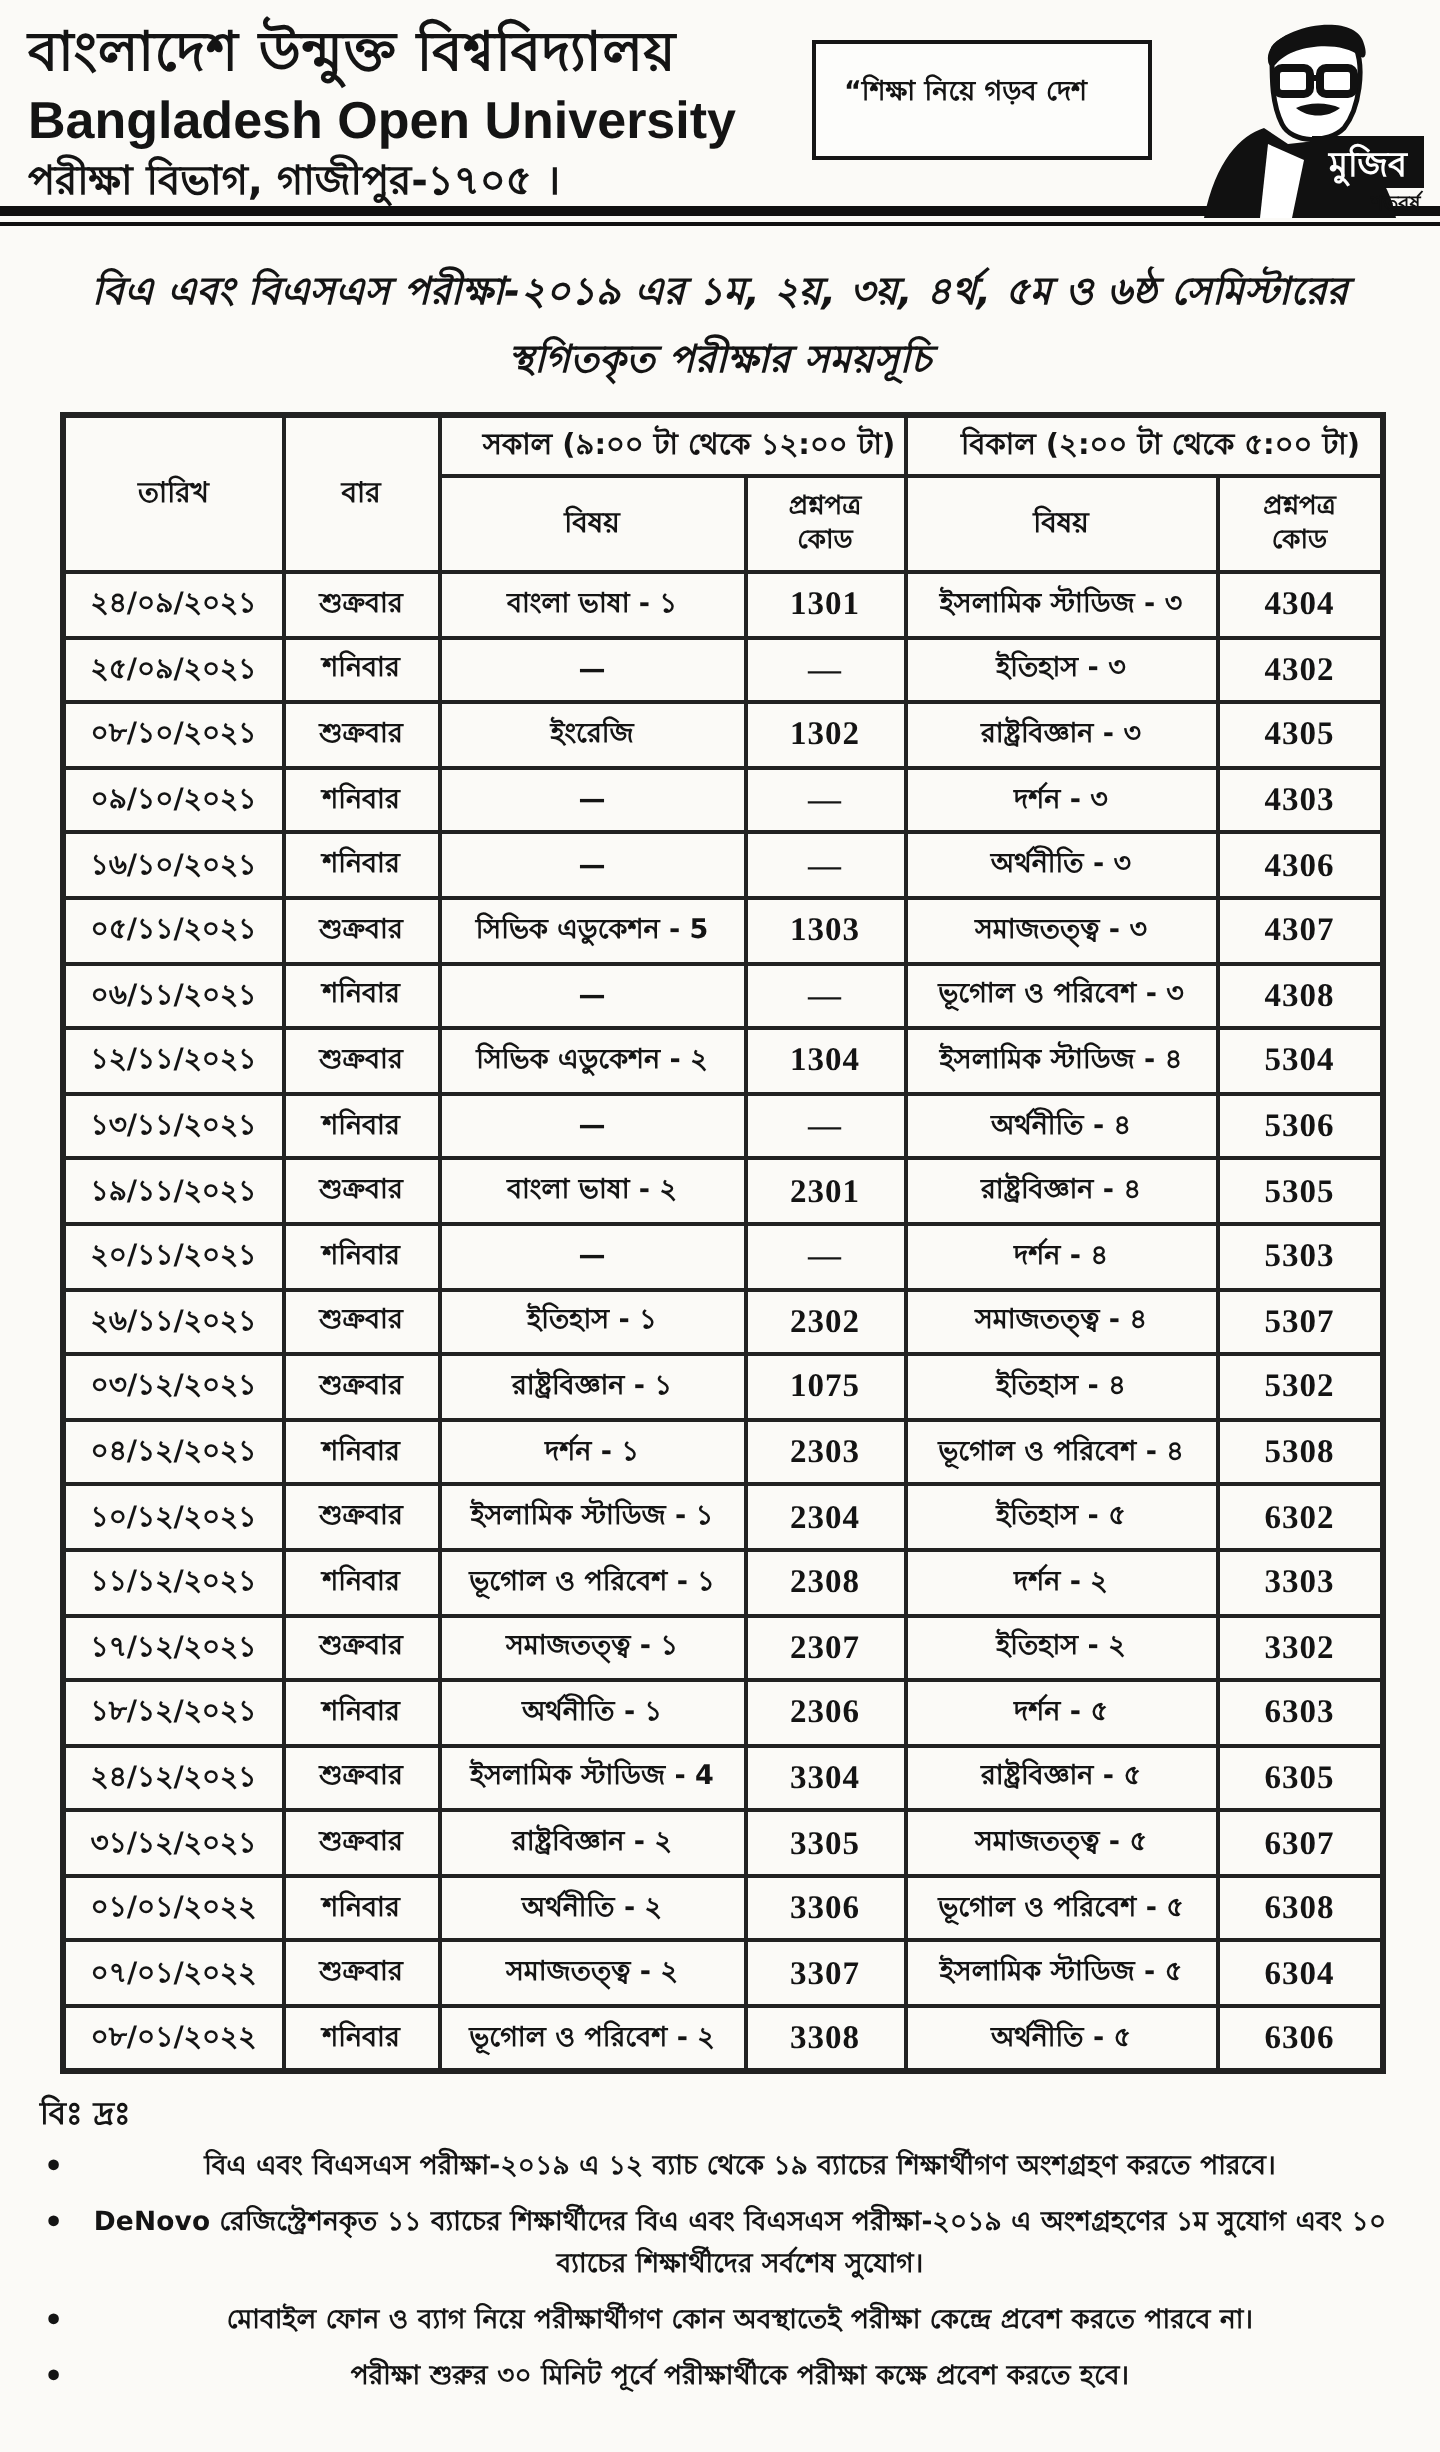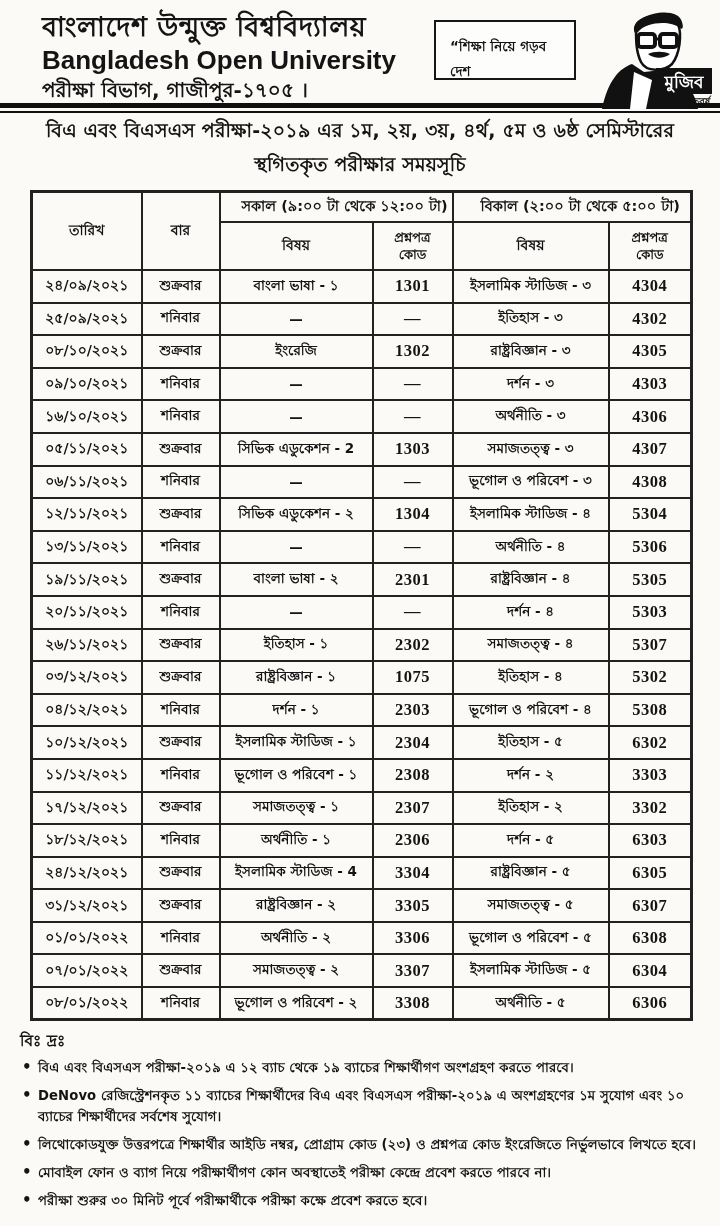--- a/index.html
+++ b/index.html
@@ -8,40 +8,40 @@
     height:1226px;
     background:#fbfaf7;
     color:#141414;
     font-family:"DejaVu Sans", sans-serif;
     font-weight:700;
     overflow:hidden;
   }
   .page { width:720px; height:1226px; position:relative; }
 
   
-  .header { display:flex; align-items:flex-start; padding:8px 4px 0 14px; height:103px;margin-left:28px; }
+  .header { display:flex; align-items:flex-start; padding:8px 4px 0 14px; height:103px; }
   .header-left { flex:0 0 380px; padding-top:2px; }
   .uni-bn  { font-size:27px; line-height:34px; letter-spacing:0.5px; }
   .uni-en  { font-size:26px; line-height:32px; font-family:"Liberation Sans", sans-serif; }
   .uni-dept{ font-size:20px; line-height:28px; }
   .quote-box {
     margin-top:12px; margin-left:12px;
     border:2.5px solid #161616;
     width:178px; height:60px;
     padding:12px 10px 8px 14px;
     font-size:13.5px; line-height:25px;
     background:#fdfdfb;
   }
   .logo-wrap { margin-left:18px; margin-top:2px; width:122px; height:99px; position:relative; }
   .logo-wrap svg { display:block; }
 
   .double-rule { border-top:5px solid #101010; border-bottom:2px solid #101010; height:10px; width:720px; }
 
   
-  .doc-title { text-align:center; font-size:19px; line-height:34px; letter-spacing:0.2px; }
+  .doc-title { text-align:center; margin-top:16px; font-size:19px; line-height:34px; letter-spacing:0.2px;font-style:italic; }
 
   
   .table-wrap { margin:9px auto 0 auto; width:660px; }
   table { border-collapse:collapse; width:660px; table-layout:fixed; }
   table, th, td { border:2px solid #222; }
   table { border-width:3px; }
   th { font-size:14px; font-weight:700; padding:2px 2px; }
   .group-th { height:28px; font-size:14.5px;padding-left:19px; }
   .sub-th { height:48px; vertical-align:middle; }
   .code-th { font-size:13px; line-height:17px; }
@@ -51,21 +51,21 @@
   td {
     height:32.6px; text-align:center; vertical-align:middle;
     font-size:13.5px; font-weight:700; white-space:nowrap; overflow:hidden;
   }
   td.code { font-family:"Liberation Serif", serif; font-size:16.5px; letter-spacing:0.5px; }
   td.date-td { font-size:14px; }
 
   
   .notes { padding:8px 18px 0 20px; }
   .notes-heading { font-size:15.5px; line-height:24px; margin-bottom:4px; }
-  .notes-list { list-style:none; }
+  .notes-list { list-style:none;text-align:center; }
   .notes-list li {
     position:relative; padding-left:18px;
     font-size:13.2px; line-height:21px; margin-bottom:7px;
     letter-spacing:0.1px;
   }
   .notes-list li::before {
     content:"•"; position:absolute; left:2px; top:0;
     font-size:15px;
   }
 </style>
@@ -183,21 +183,21 @@
             <td class="date-td">১৬/১০/২০২১</td>
             <td>শনিবার</td>
             <td>—</td>
             <td class="code">—</td>
             <td>অর্থনীতি - ৩</td>
             <td class="code">4306</td>
           </tr>
           <tr>
             <td class="date-td">০৫/১১/২০২১</td>
             <td>শুক্রবার</td>
-            <td>সিভিক এডুকেশন - 2</td>
+            <td>সিভিক এডুকেশন - 5</td>
             <td class="code">1303</td>
             <td>সমাজতত্ত্ব - ৩</td>
             <td class="code">4307</td>
           </tr>
           <tr>
             <td class="date-td">০৬/১১/২০২১</td>
             <td>শনিবার</td>
             <td>—</td>
             <td class="code">—</td>
             <td>ভূগোল ও পরিবেশ - ৩</td>
@@ -334,19 +334,18 @@
         </tbody>
     </table>
   </div>
 
   <div class="notes">
     <div class="notes-heading">বিঃ দ্রঃ</div>
     <ul class="notes-list">
 
     <li>বিএ এবং বিএসএস পরীক্ষা-২০১৯ এ ১২ ব্যাচ থেকে ১৯ ব্যাচের শিক্ষার্থীগণ অংশগ্রহণ করতে পারবে।</li>
         <li>DeNovo রেজিস্ট্রেশনকৃত ১১ ব্যাচের শিক্ষার্থীদের বিএ এবং বিএসএস পরীক্ষা-২০১৯ এ অংশগ্রহণের ১ম সুযোগ এবং ১০ ব্যাচের শিক্ষার্থীদের সর্বশেষ সুযোগ।</li>
-        <li>লিথোকোডযুক্ত উত্তরপত্রে শিক্ষার্থীর আইডি নম্বর, প্রোগ্রাম কোড (২৩) ও প্রশ্নপত্র কোড ইংরেজিতে নির্ভুলভাবে লিখতে হবে।</li>
         <li>মোবাইল ফোন ও ব্যাগ নিয়ে পরীক্ষার্থীগণ কোন অবস্থাতেই পরীক্ষা কেন্দ্রে প্রবেশ করতে পারবে না।</li>
         <li>পরীক্ষা শুরুর ৩০ মিনিট পূর্বে পরীক্ষার্থীকে পরীক্ষা কক্ষে প্রবেশ করতে হবে।</li>
       </ul>
   </div>
 
 </div>
 
 </body></html>

